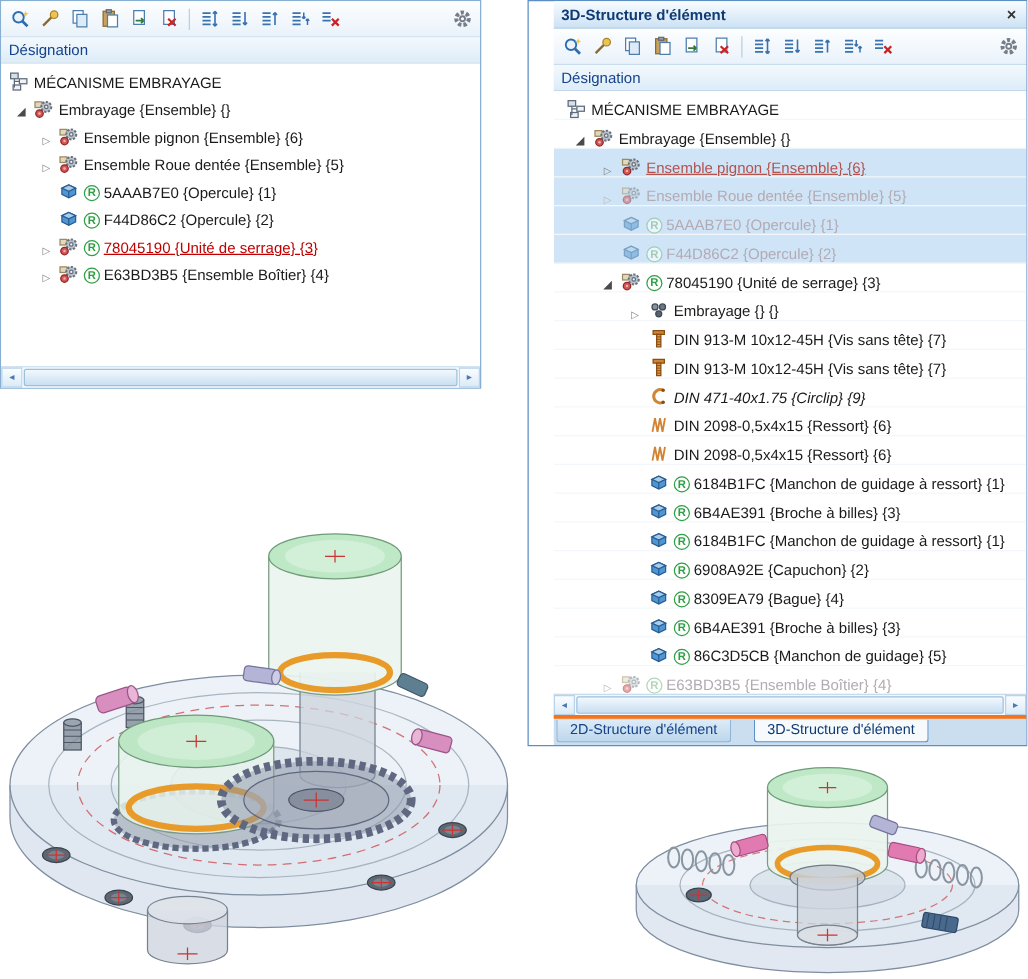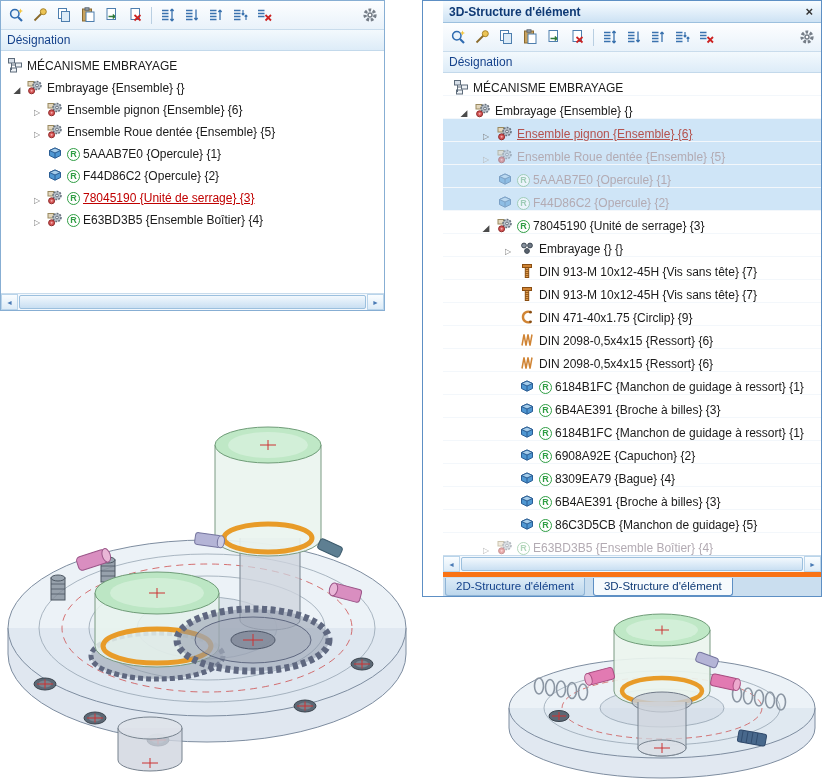--- a/index.html
+++ b/index.html
@@ -45,22 +45,22 @@
   .style-grey .r-badge { opacity: 0.6; border-color: #7fbc8d; color: #7fbc8d; }
   .style-grey .arrow { color: #b8b8b8; }
 
   .hscroll { flex: 0 0 17px; display: flex; background: #eef5fb; border-top: 1px solid #c9dcec; }
   .scroll-btn { width: 17px; display: flex; align-items: center; justify-content: center; font-size: 7px;
     color: #4a7ab5; background: linear-gradient(180deg,#fafdff,#dcebf7); border: 1px solid #b9d4ea; }
   .scroll-track { flex: 1; position: relative; background: #f3f8fd; }
   .scroll-thumb { position: absolute; left: 1px; right: 1px; top: 1px; bottom: 1px;
     background: linear-gradient(180deg,#f2f8fd,#c9dff2); border: 1px solid #9cc0de; border-radius: 2px; }
 
-  .tabbar { flex: 0 0 24px; display: flex; align-items: flex-start; gap: 8px; padding: 1px 2px 0;
-    background: #cadeef; border-top: 5px solid #f97316; }
+  .tabbar { flex: 0 0 24px; display: flex; align-items: flex-start; gap: 18px; padding: 1px 2px 0;
+    background: #cadeef; border-top: 3px solid #f97316; }
   .tab { padding: 2px 10px 3px; font-size: 11.5px; color: #15428b;
     background: linear-gradient(180deg,#dcebf7,#bdd7ec); border: 1px solid #8fb4d6; border-top: none;
     border-radius: 0 0 3px 3px; }
   .tab.active { background: #f6fafd; border-color: #5d8fc4; color: #0f3a75; }
 
   .viewport { position: absolute; }
   #viewport-main   { left: 0;     top: 388px; width: 435px; height: 395px; }
   #viewport-detail { left: 497px; top: 598px; width: 325px; height: 185px; }
 </style>
 </head>
@@ -516,21 +516,21 @@
         <span class="arrow" style="width: 22px;"></span>
         <span class="tree-icon">
           <svg viewBox="0 0 16 16" width="16" height="16">
             <rect x="3.5" y="1.5" width="9" height="3" fill="#d08434" stroke="#8a4e12"></rect>
             <rect x="6.3" y="4.5" width="3.4" height="10" fill="#dd9a4a" stroke="#8a4e12"></rect>
             <path d="M6.3 6.5 H9.7 M6.3 8.5 H9.7 M6.3 10.5 H9.7 M6.3 12.5 H9.7" stroke="#8a4e12" stroke-width="0.8"></path>
           </svg>
         </span>
         <span class="label">DIN 913-M 10x12-45H {Vis sans tête} {7}</span>
       </div>
-      <div class="tree-row" style="padding-left: 54px;">
+      <div class="tree-row" style="padding-left: 54px; font-style: italic;">
         <span class="arrow" style="width: 22px;"></span>
         <span class="tree-icon">
           <svg viewBox="0 0 16 16" width="16" height="16">
             <path d="M11.5 3.2 A5.3 5.3 0 1 0 11.5 12.8" fill="none" stroke="#d08434" stroke-width="2.4"></path>
             <circle cx="11.5" cy="3.2" r="1.4" fill="#8a4e12"></circle>
             <circle cx="11.5" cy="12.8" r="1.4" fill="#8a4e12"></circle>
           </svg>
         </span>
         <span class="label">DIN 471-40x1.75 {Circlip} {9}</span>
       </div>

